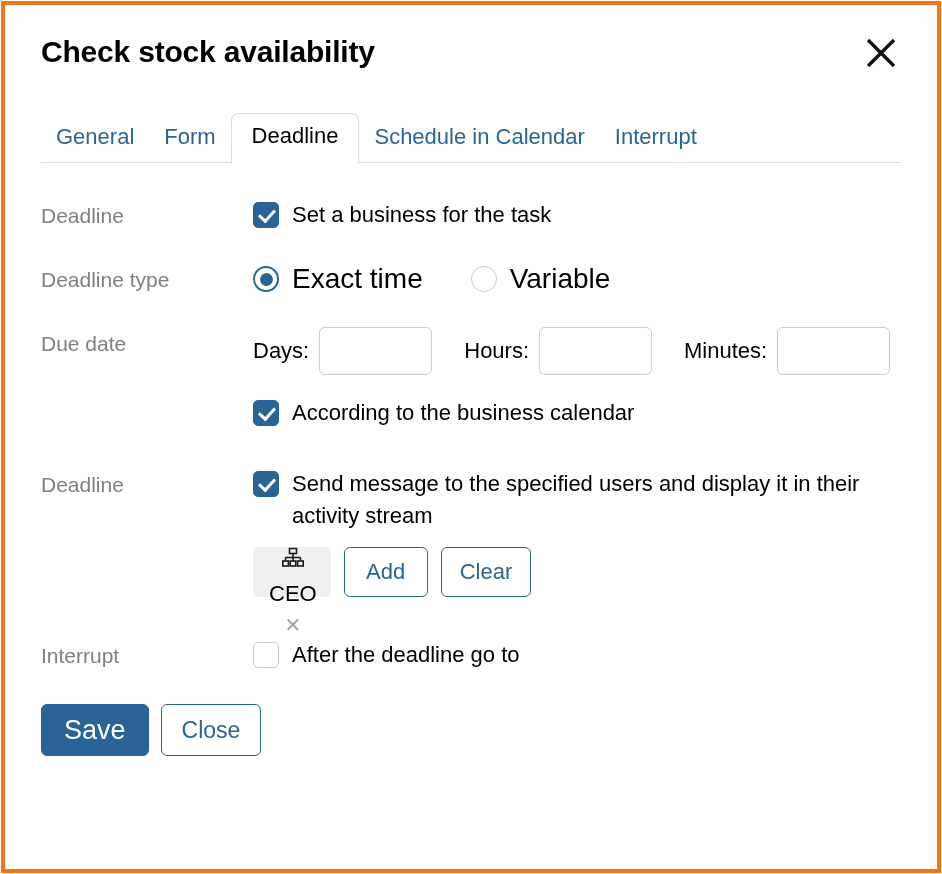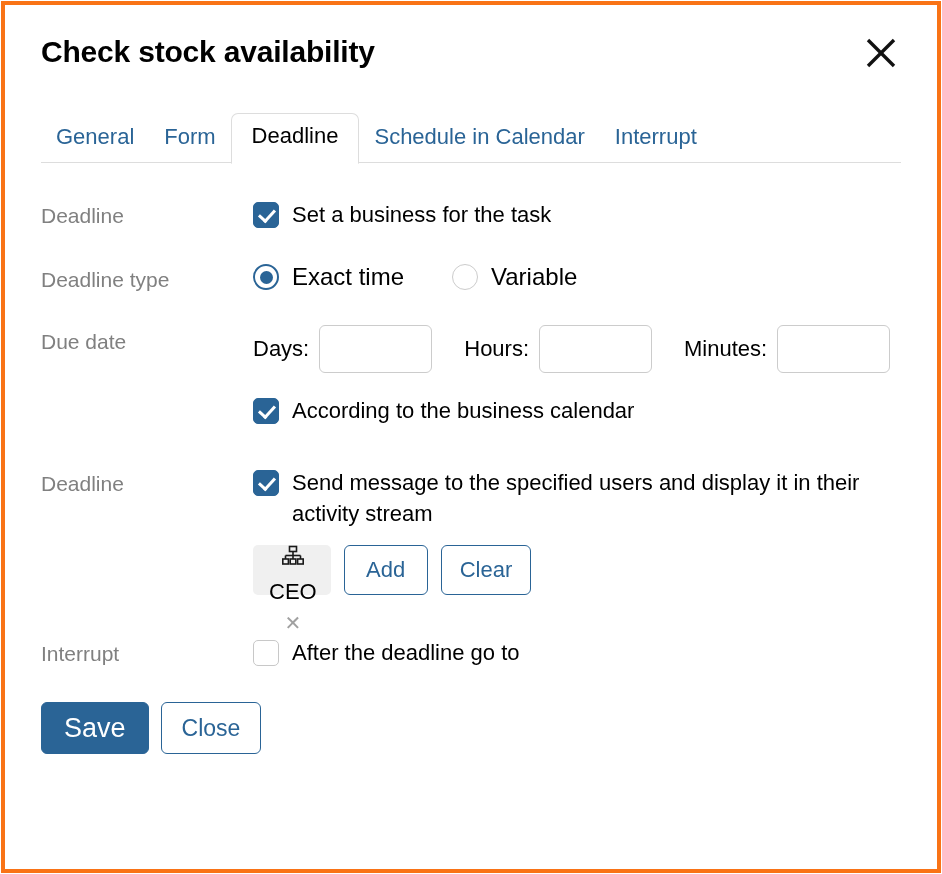--- a/index.html
+++ b/index.html
@@ -209,21 +209,21 @@
     left: 50%;
     top: 50%;
     width: 13px;
     height: 13px;
     margin-left: -6.5px;
     margin-top: -6.5px;
     border-radius: 50%;
     background: #2a6496;
   }
   .radio-label {
-    font-size: 24px;
+    font-size: 28px;
     color: #000000;
   }
 
   
   .duedate {
     display: flex;
     align-items: center;
     gap: 0;
   }
   .dd-group {

